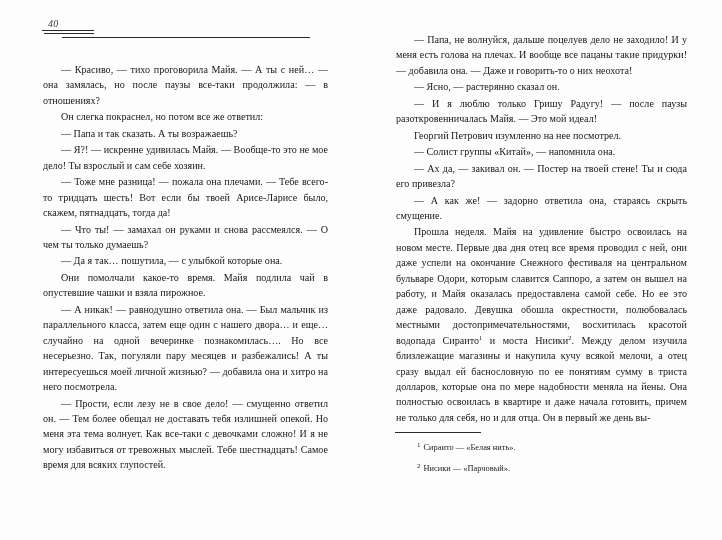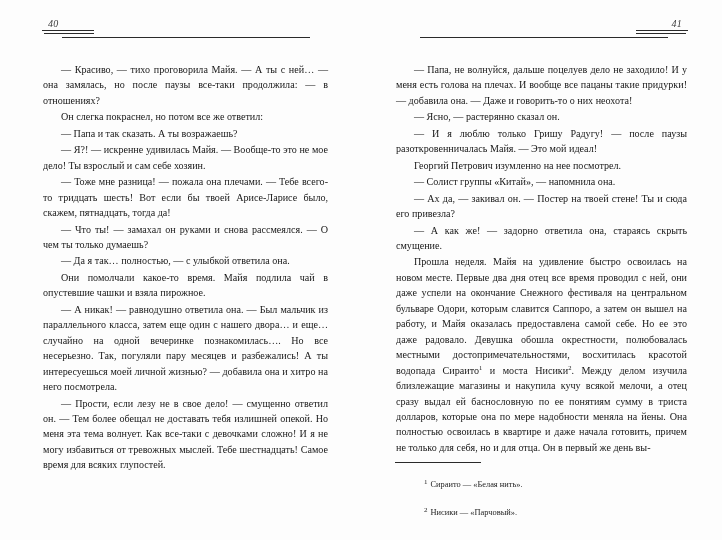--- a/index.html
+++ b/index.html
@@ -86,21 +86,21 @@
     line-height: 13px;
     color: #232323;
   }
   .fn-rule {
     width: 86px;
     height: 1px;
     background: #2a2a2a;
     margin: 0 0 4px 0;
   }
   .fn {
-    margin: 15px;
+    margin: 8px;
     text-indent: 14px;
   }
   .fn sup {
     font-size: 7px;
     vertical-align: super;
     line-height: 0;
     padding-right: 3px;
   }
   sup.fnref {
     font-size: 6.6px;
@@ -124,37 +124,29 @@
       </div>
     </div>
 
     <div class="body-col">
       <p>— Красиво, — тихо проговорила Майя. — А ты с ней… — она замялась, но после паузы все-таки продолжила: — в отношениях?</p>
       <p>Он слегка покраснел, но потом все же ответил:</p>
       <p>— Папа и так сказать. А ты возражаешь?</p>
       <p>— Я?! — искренне удивилась Майя. — Вообще-то это не мое дело! Ты взрослый и сам себе хозяин.</p>
       <p>— Тоже мне разница! — пожала она плечами. — Тебе всего-то тридцать шесть! Вот если бы твоей Арисе-Ларисе было, скажем, пятнадцать, тогда да!</p>
       <p>— Что ты! — замахал он руками и снова рассмеялся. — О чем ты только думаешь?</p>
-      <p>— Да я так… полностью, — с улыбкой ответила она.</p>
+      <p>— Да я так… пошутила, — с улыбкой которые она.</p>
       <p>Они помолчали какое-то время. Майя подлила чай в опустевшие чашки и взяла пирожное.</p>
       <p>— А никак! — равнодушно ответила она. — Был мальчик из параллельного класса, затем еще один с нашего двора… и еще… случайно на одной вечеринке познакомилась…. Но все несерьезно. Так, погуляли пару месяцев и разбежались! А ты интересуешься моей личной жизнью? — добавила она и хитро на него посмотрела.</p>
       <p>— Прости, если лезу не в свое дело! — смущенно ответил он. — Тем более обещал не доставать тебя излишней опекой. Но меня эта тема волнует. Как все-таки с девочками сложно! И я не могу избавиться от тревожных мыслей. Тебе шестнадцать! Самое время для всяких глупостей.</p>
     </div>
   </div>
 
   <div class="page page-right">
 
-    <div class="runhead runhead-right">
-      <div class="folio">41</div>
-      <div class="rule-stack">
-        <div class="rule rule-a"></div>
-        <div class="rule rule-b"></div>
-        <div class="rule rule-c"></div>
-      </div>
-    </div>
 
     <div class="body-col">
       <p>— Папа, не волнуйся, дальше поцелуев дело не заходило! И у меня есть голова на плечах. И вообще все пацаны такие придурки! — добавила она. — Даже и говорить-то о них неохота!</p>
       <p>— Ясно, — растерянно сказал он.</p>
       <p>— И я люблю только Гришу Радугу! — после паузы разоткровенничалась Майя. — Это мой идеал!</p>
       <p>Георгий Петрович изумленно на нее посмотрел.</p>
       <p>— Солист группы «Китай», — напомнила она.</p>
       <p>— Ах да, — закивал он. — Постер на твоей стене! Ты и сюда его привезла?</p>
       <p>— А как же! — задорно ответила она, стараясь скрыть смущение.</p>
       <p><span>Прошла неделя. Майя на удивление быстро освоилась на новом месте. Первые два дня отец все время проводил с ней, они даже успели на окончание Снежного фестиваля на центральном бульваре Одори, которым славится Саппоро, а затем он вышел на работу, и Майя оказалась предоставлена самой себе. Но ее это даже радовало. Девушка обошла окрестности, полюбовалась местными достопримечательностями, восхитилась красотой водопада Сираито</span><sup class="fnref">1</sup><span> и моста Нисики</span><sup class="fnref">2</sup><span>. Между делом изучила близлежащие магазины и накупила кучу всякой мелочи, а отец сразу выдал ей баснословную по ее понятиям сумму в триста долларов, которые она по мере надобности меняла на йены. Она полностью освоилась в квартире и даже начала готовить, причем не только для себя, но и для отца. Он в первый же день вы-</span></p>

